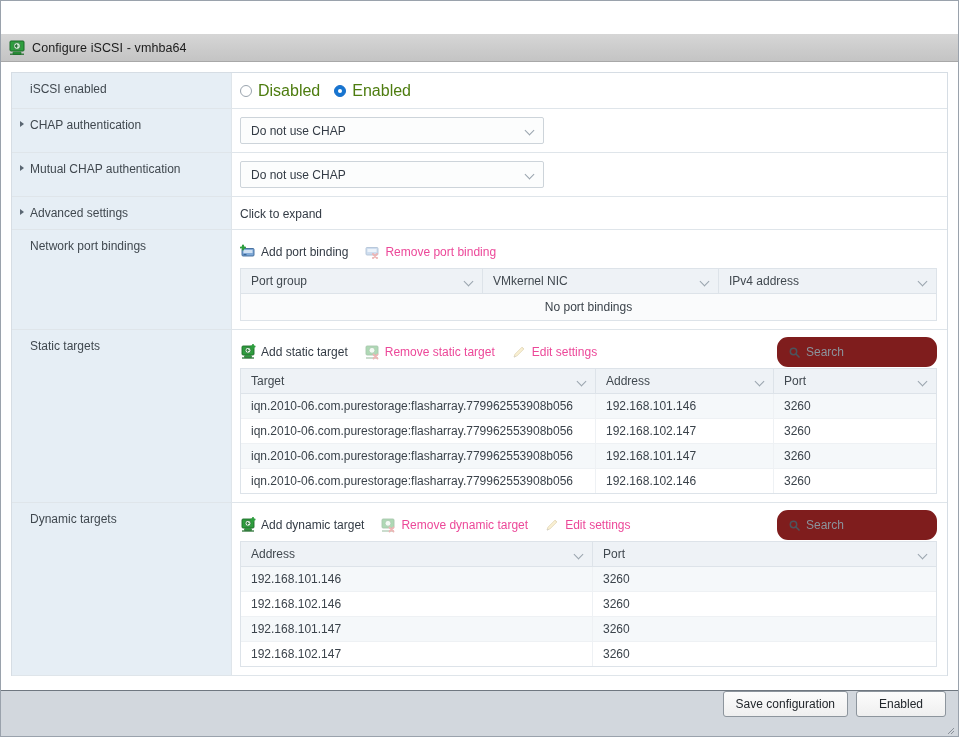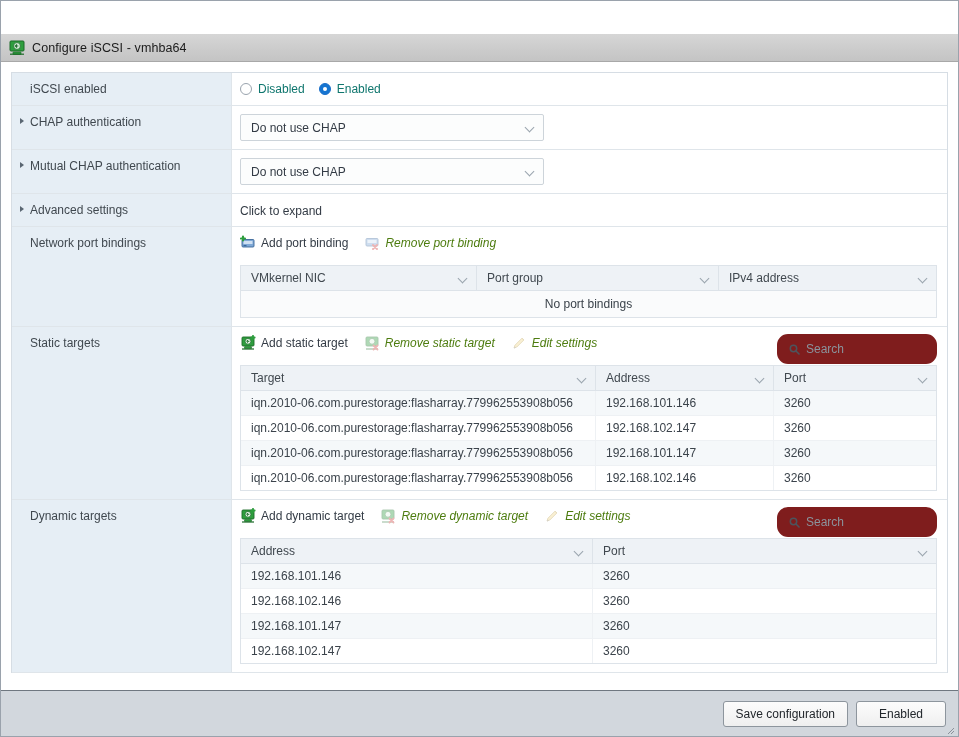--- a/index.html
+++ b/index.html
@@ -119,21 +119,21 @@
     background: #1675d1;
   }
   .radio.checked::after {
     content: "";
     position: absolute;
     left: 3px; top: 3px;
     width: 4px; height: 4px;
     border-radius: 50%;
     background: #ffffff;
   }
-  .radio-label { font-size: 12px; color: #0f766e; }
+  .radio-label { font-size: 16px; color: #4d7c0f; }
 
   
   .plain { font-size: 12px; color: #333b45; padding-top: 2px; }
 
   
   .select {
     width: 304px;
     height: 27px;
     border: 1px solid #cdd4da;
     background: #fcfdfd;
@@ -158,34 +158,34 @@
     left: 0; top: 1px;
     width: 6px; height: 6px;
     border-right: 1.3px solid #9aa4ae;
     border-bottom: 1.3px solid #9aa4ae;
     transform: rotate(45deg);
   }
 
   
   .toolbar {
     display: flex;
-    align-items: flex-start;
+    align-items: flex-end;
     height: 22px;
     margin-bottom: 8px;
     position: relative;
   }
   .tb-btn {
     display: flex;
     align-items: center;
     margin-right: 16px;
     font-size: 12px;
     color: #333b45;
     white-space: nowrap;
   }
-  .tb-btn.disabled { color: #4d7c0f; font-style: italic; }
+  .tb-btn.disabled { color: #ec4899; }
   .tb-ico {
     width: 16px; height: 16px;
     margin-right: 5px;
     flex: 0 0 16px;
     position: relative;
   }
   .tb-btn.disabled .tb-ico { opacity: 0.38; }
 
   
   .searchbox {
@@ -266,21 +266,21 @@
   .d-adr { width: 352px; flex: 0 0 352px; }
   .d-prt { flex: 1 1 auto; }
 
   
   .footer {
     flex: 0 0 46px;
     height: 46px;
     background: #d2d7dd;
     border-top: 1px solid #6f7780;
     display: flex;
-    align-items: center;
+    align-items: flex-start;
     justify-content: flex-end;
     padding-right: 12px;
     box-sizing: border-box;
     position: relative;
   }
   .btn {
     height: 24px;
     min-width: 64px;
     padding: 0 12px;
     background: linear-gradient(to bottom, #fcfcfc 0%, #efefef 100%);
@@ -399,26 +399,26 @@
                   <rect x="3.5" y="5" width="9" height="3" fill="#cfe0f2"></rect>
                   <path d="M9 10 l4 4 M13 10 l-4 4" stroke="#d04040" stroke-width="2" stroke-linecap="round"></path>
                 </svg>
               </span>
               <span>Remove port binding</span>
             </div>
           </div>
 
           <div class="tbl">
             <div class="thead">
+              <div class="th c-pg">
+                <span>Port group</span>
+                <span class="chev"></span>
+              </div>
               <div class="th c-vmk">
                 <span>VMkernel NIC</span>
-                <span class="chev"></span>
-              </div>
-              <div class="th c-pg">
-                <span>Port group</span>
                 <span class="chev"></span>
               </div>
               <div class="th c-ip">
                 <span>IPv4 address</span>
                 <span class="chev"></span>
               </div>
             </div>
             <div class="empty-row">No port bindings</div>
           </div>
 

